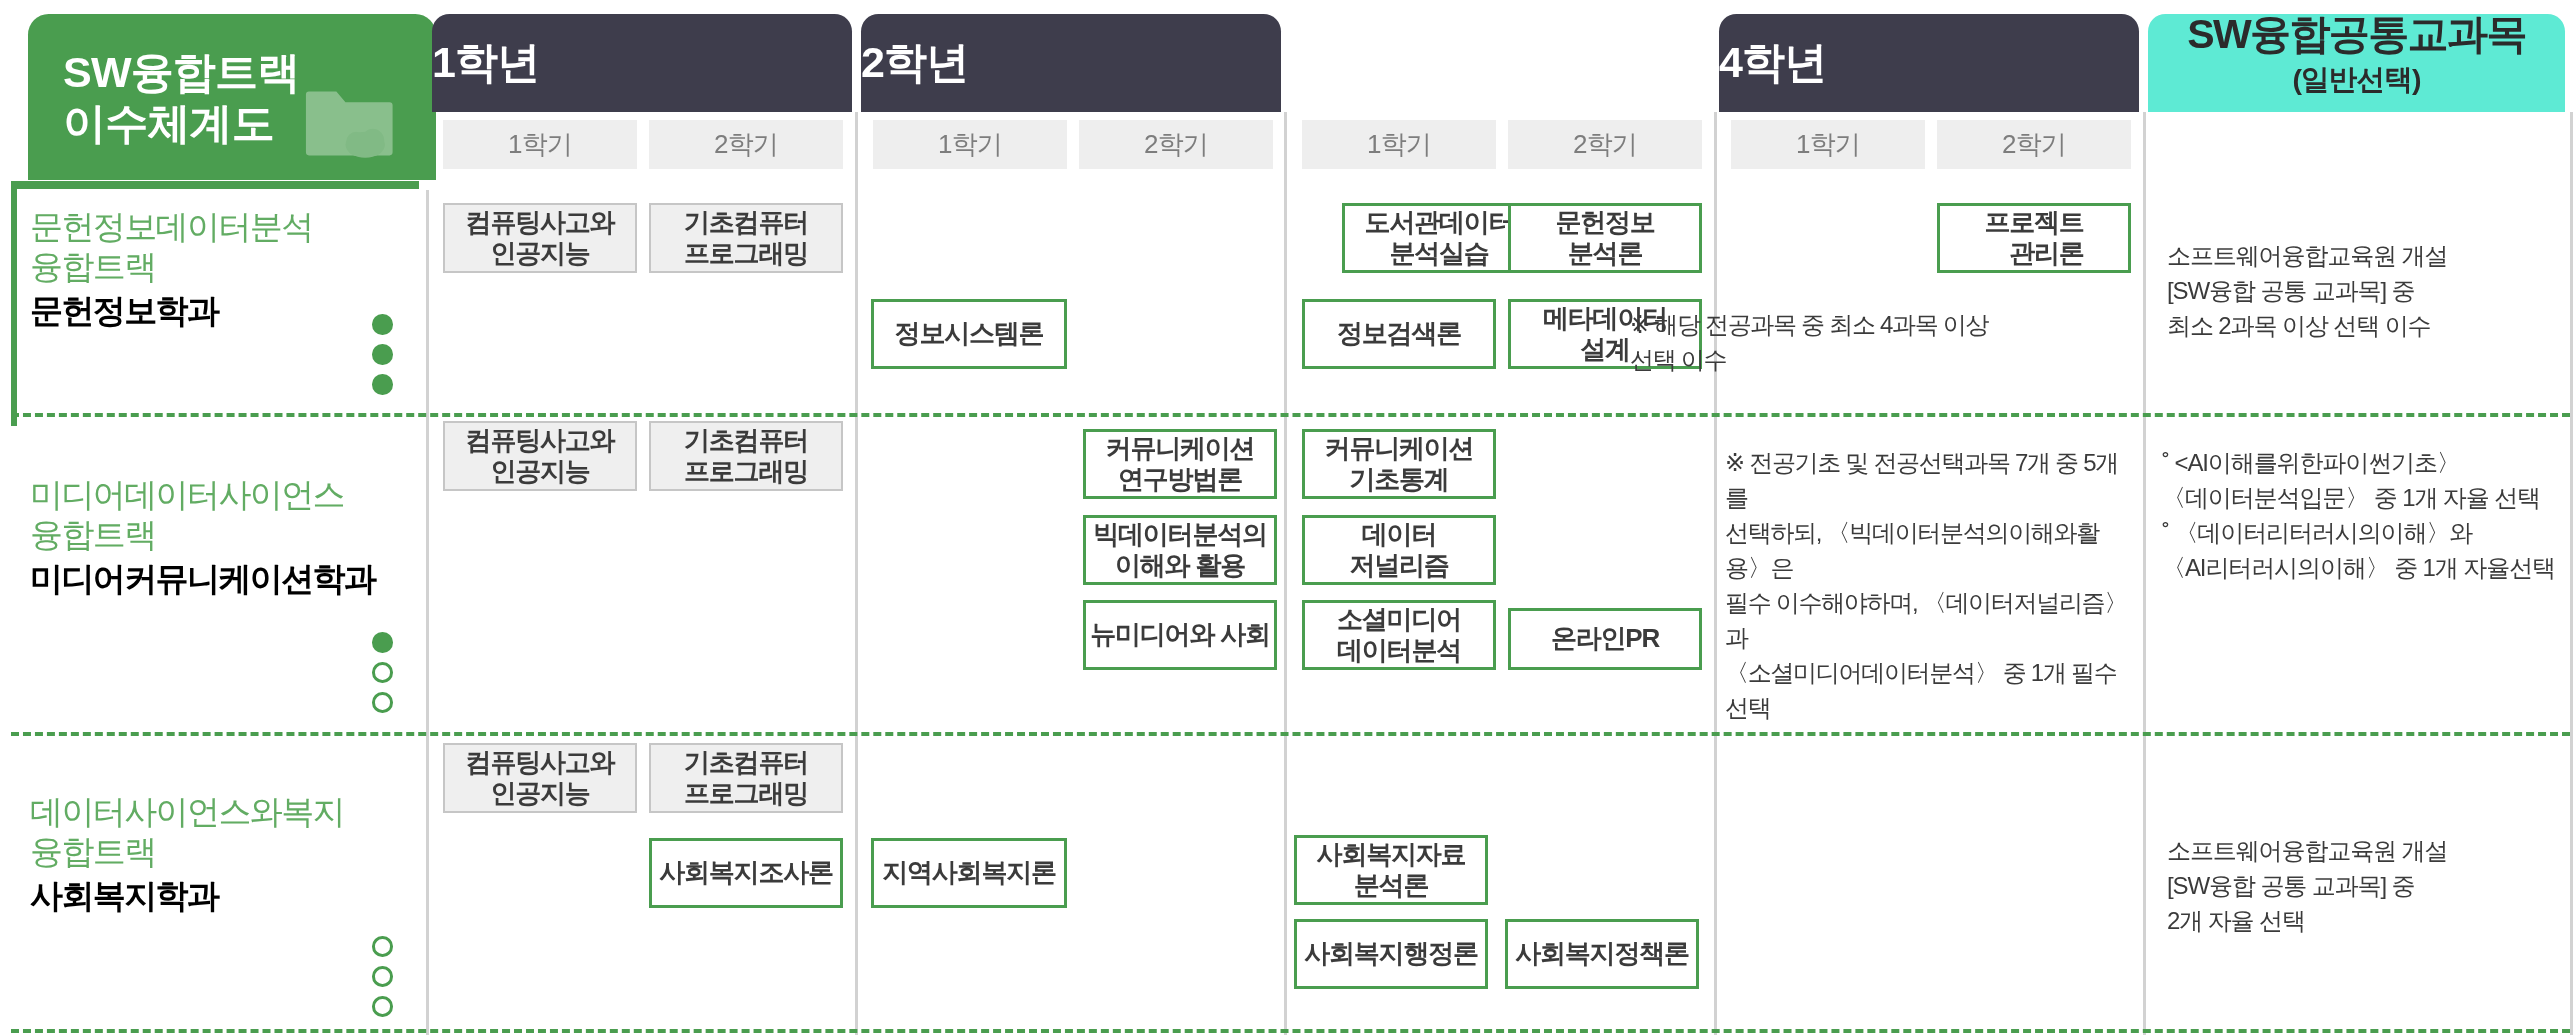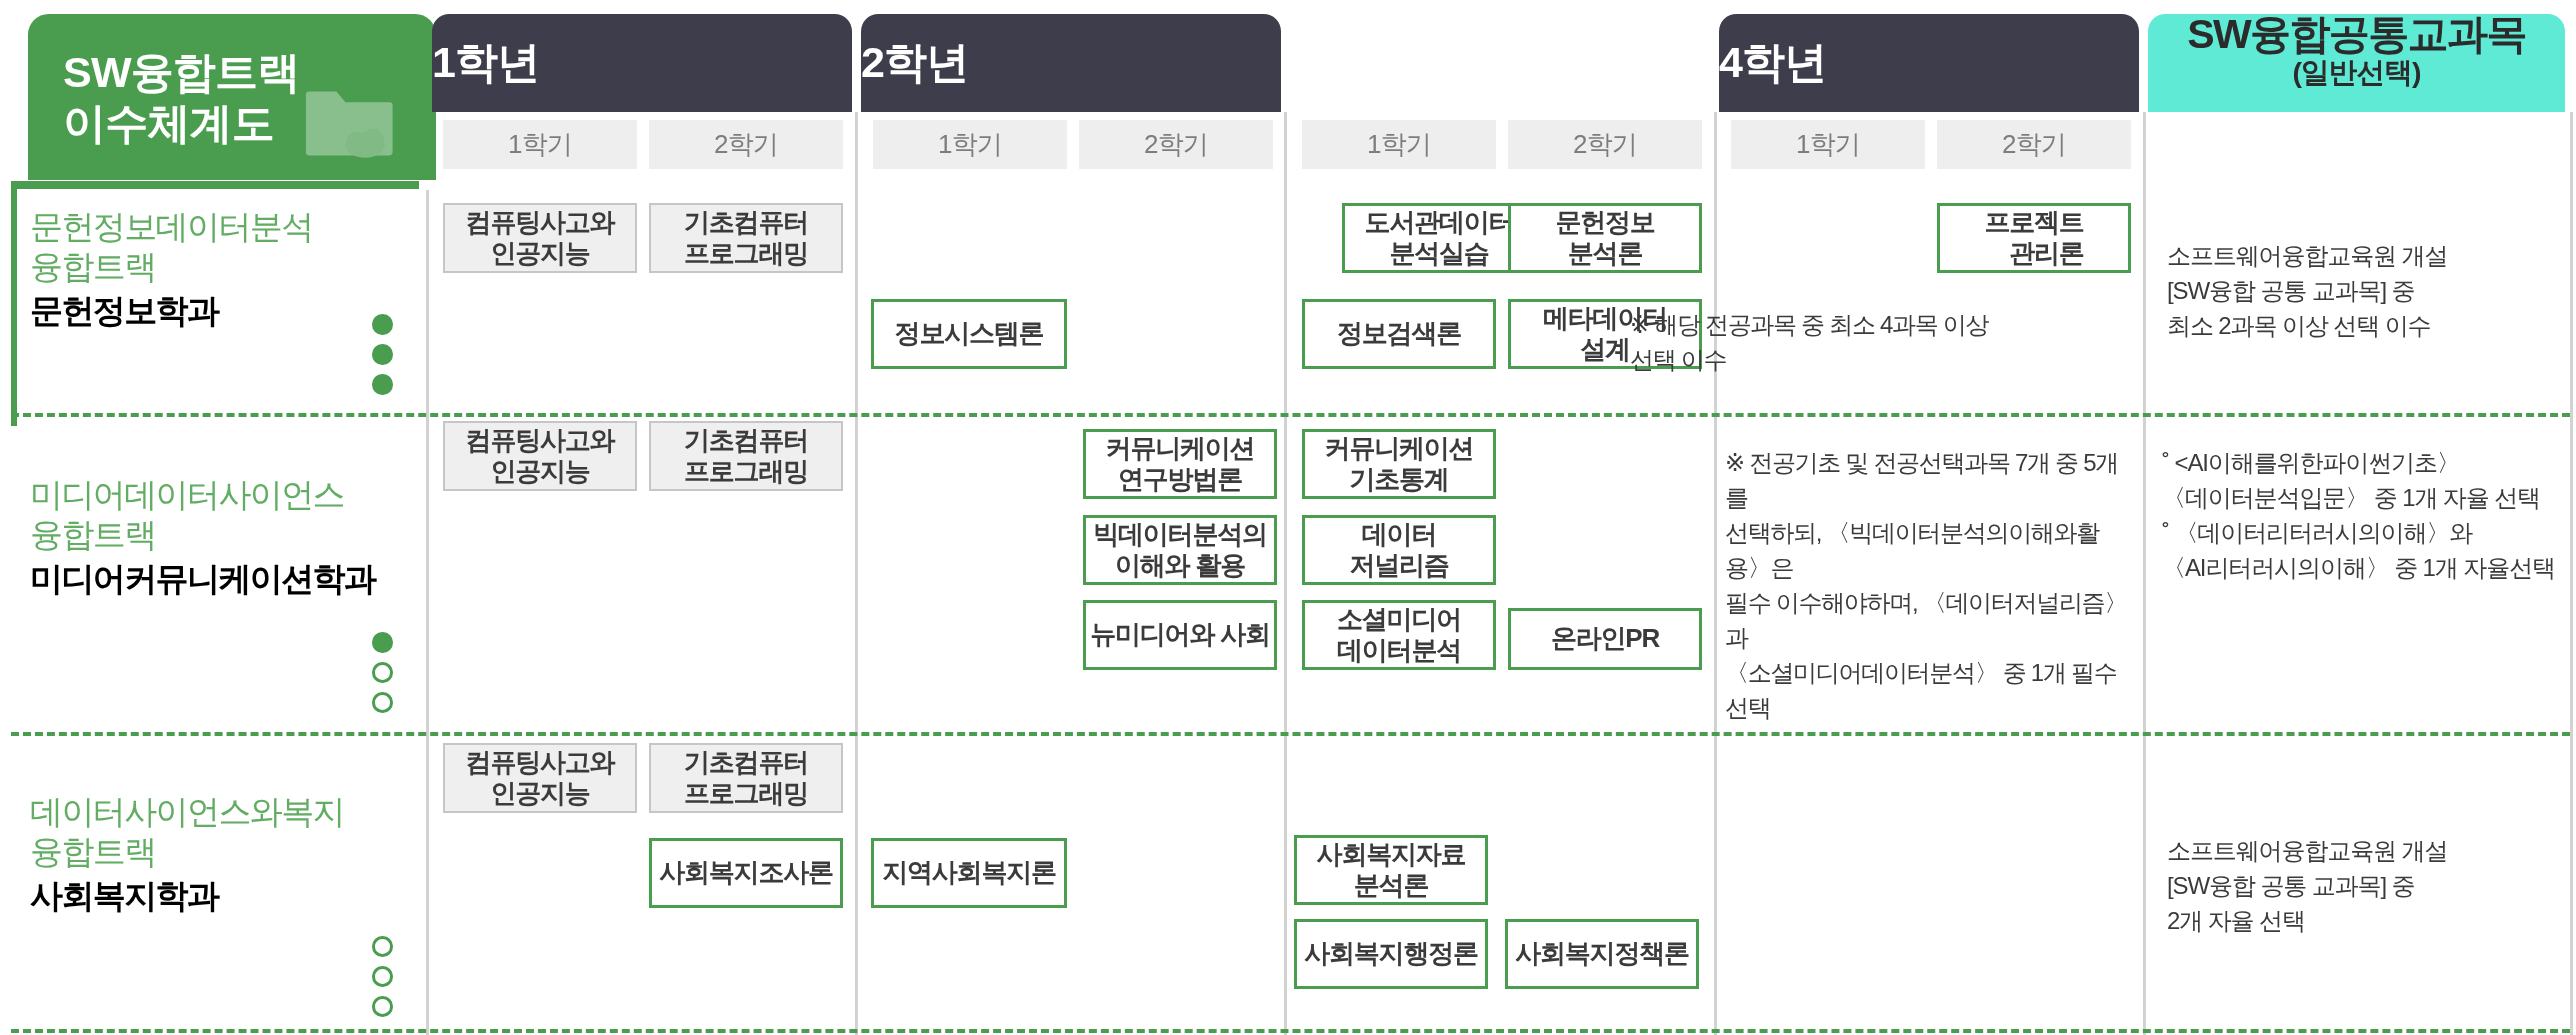--- a/index.html
+++ b/index.html
@@ -19,21 +19,21 @@
 
   
   .yearhead{
     position:absolute;top:14.3px;height:98px;background:#3e3d4c;
     border-radius:17.4px 17.4px 0 0;color:#fff;
     display:flex;align-items:center;
     font-size:43px;font-weight:bold;letter-spacing:-0.8px;
   }
   .yearhead.common{background:#5eead4;color:#2b2b2b;flex-direction:column;border-radius:17.4px 17.4px 0 0;height:98px;line-height:1.0;}
   .yearhead.common .l1{font-size:41px;font-weight:bold;letter-spacing:-1.6px;}
-  .yearhead.common .l2{font-size:28.5px;font-weight:bold;margin-top:3px;letter-spacing:-0.8px;}
+  .yearhead.common .l2{font-size:28.5px;font-weight:bold;margin-top:10px;letter-spacing:-0.8px;}
 
   
   .sem{
     position:absolute;top:120px;height:49px;background:#eeeeee;
     display:flex;align-items:center;justify-content:center;
     font-size:26px;color:#7d7d7d;letter-spacing:-0.8px;
   }
 
   
   .vline{position:absolute;width:3.2px;background:#d2d2d2;}

